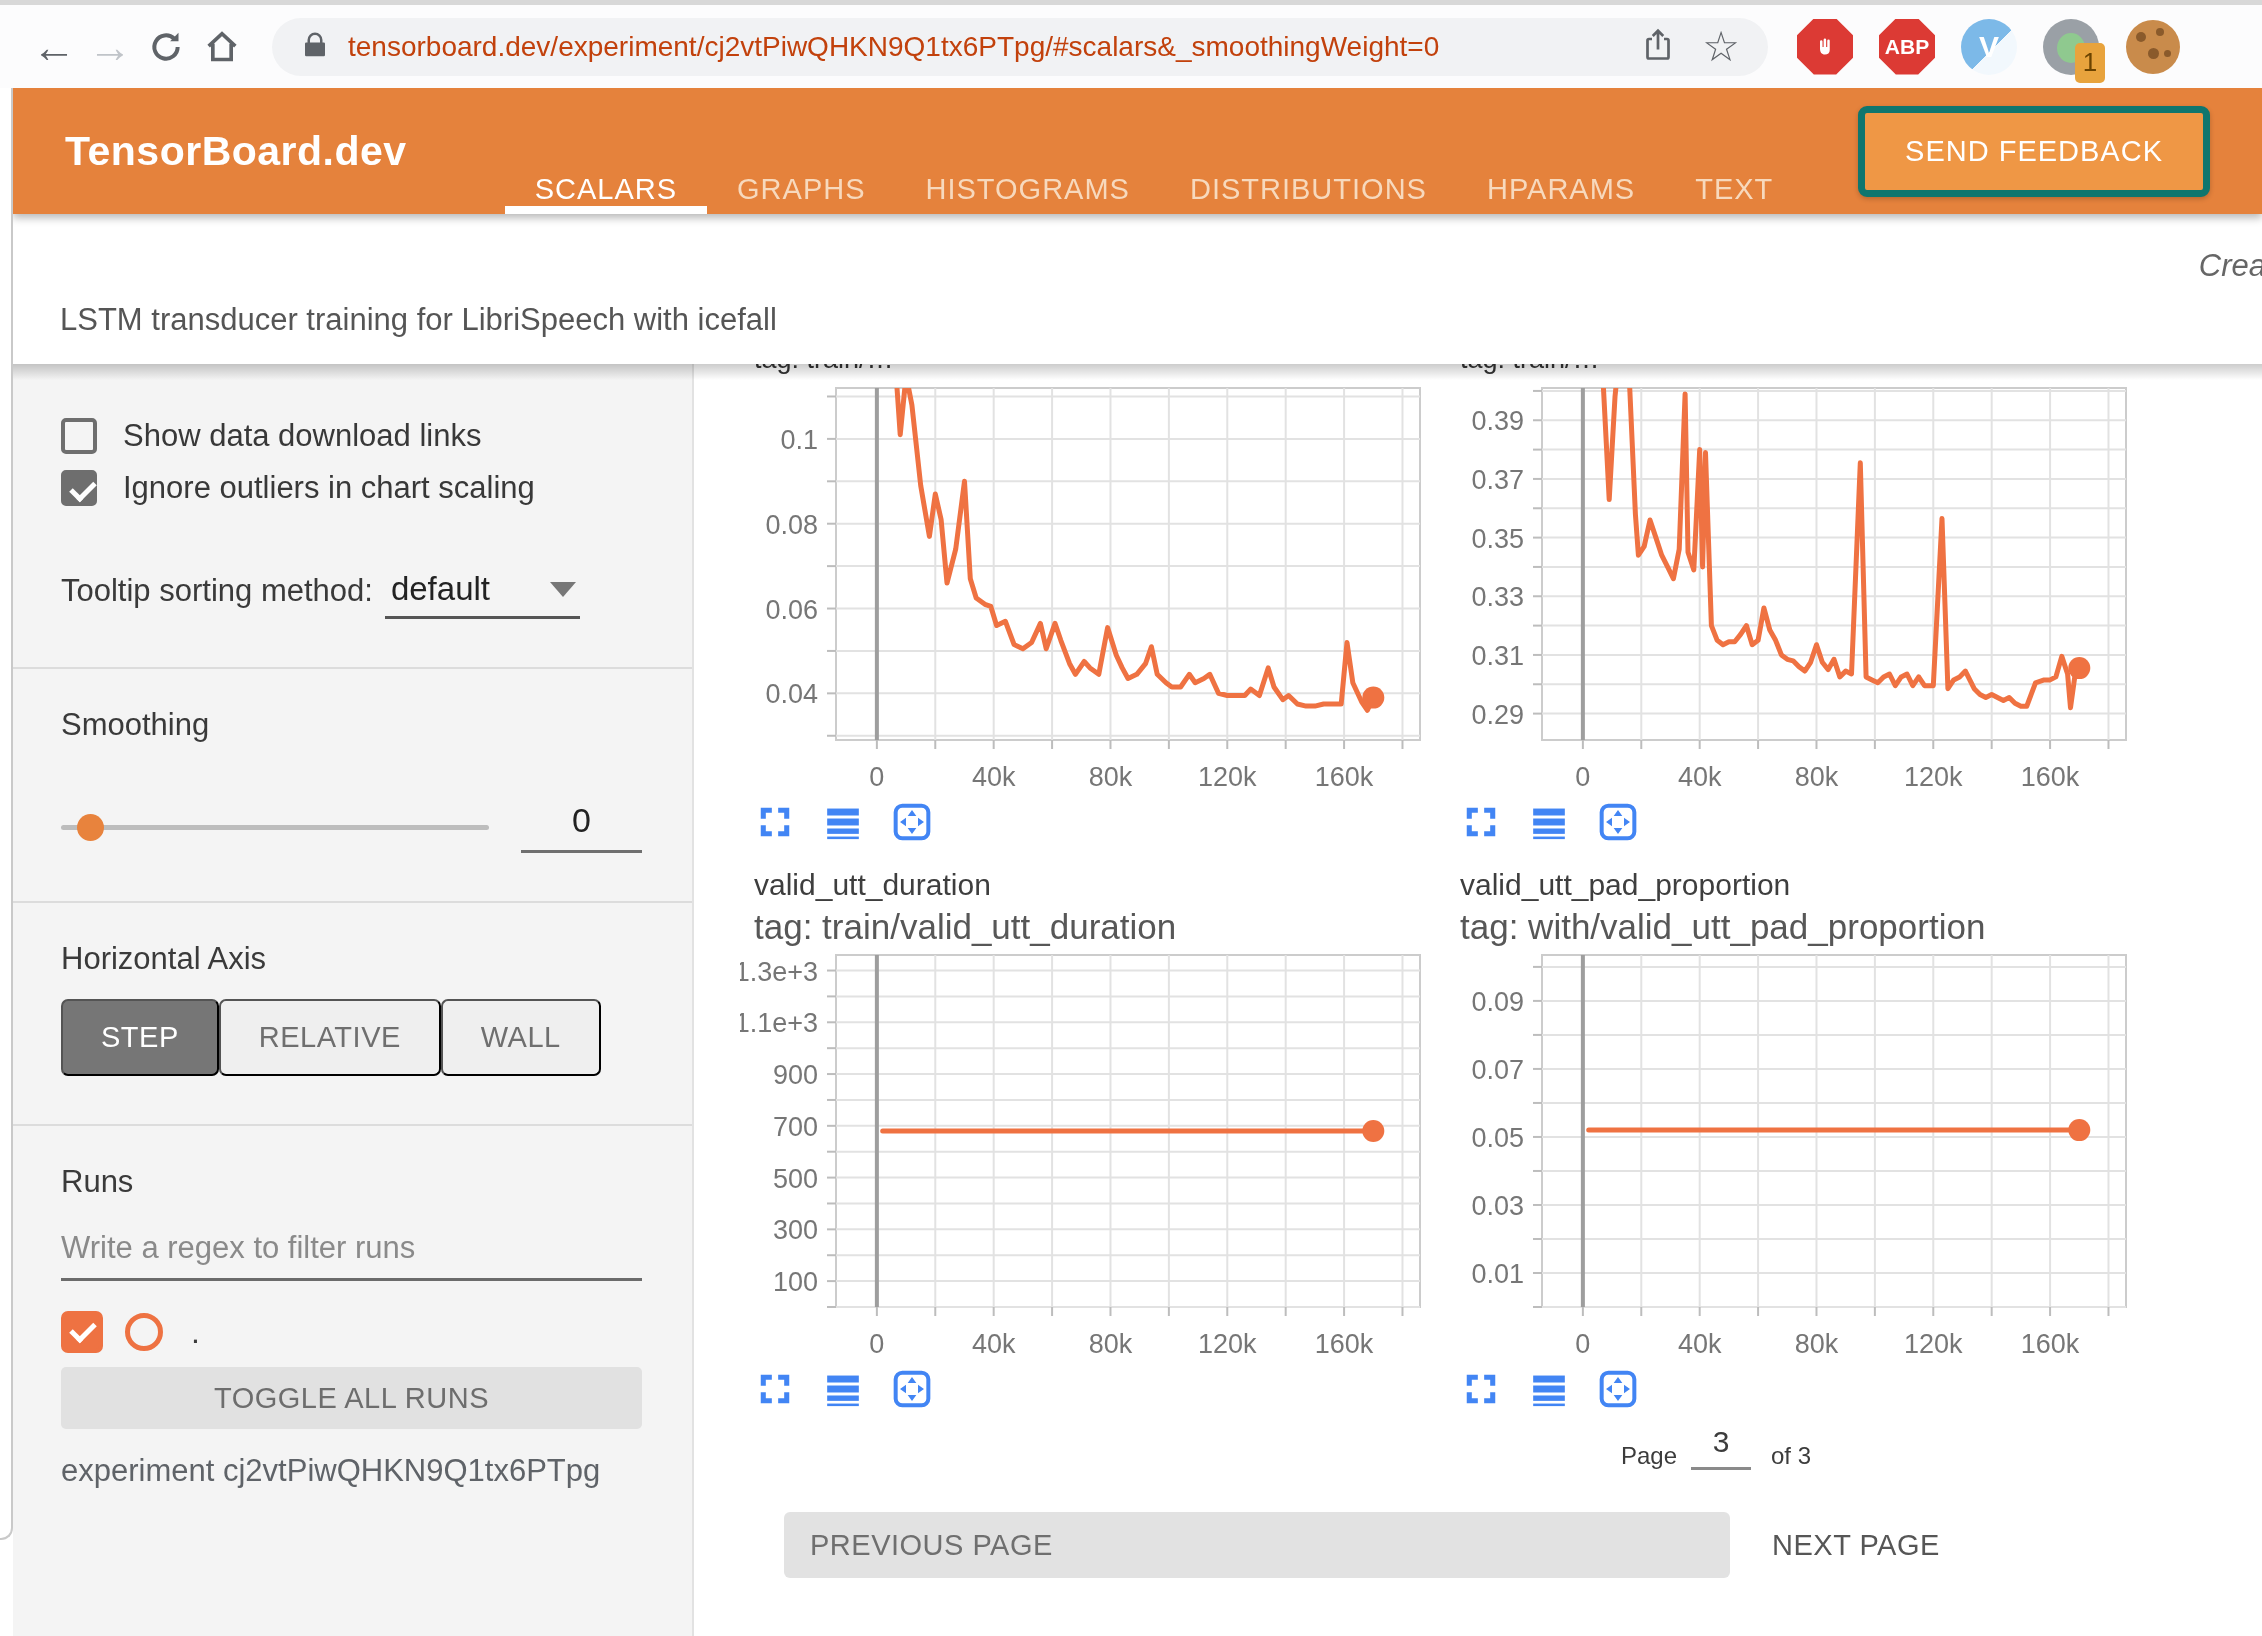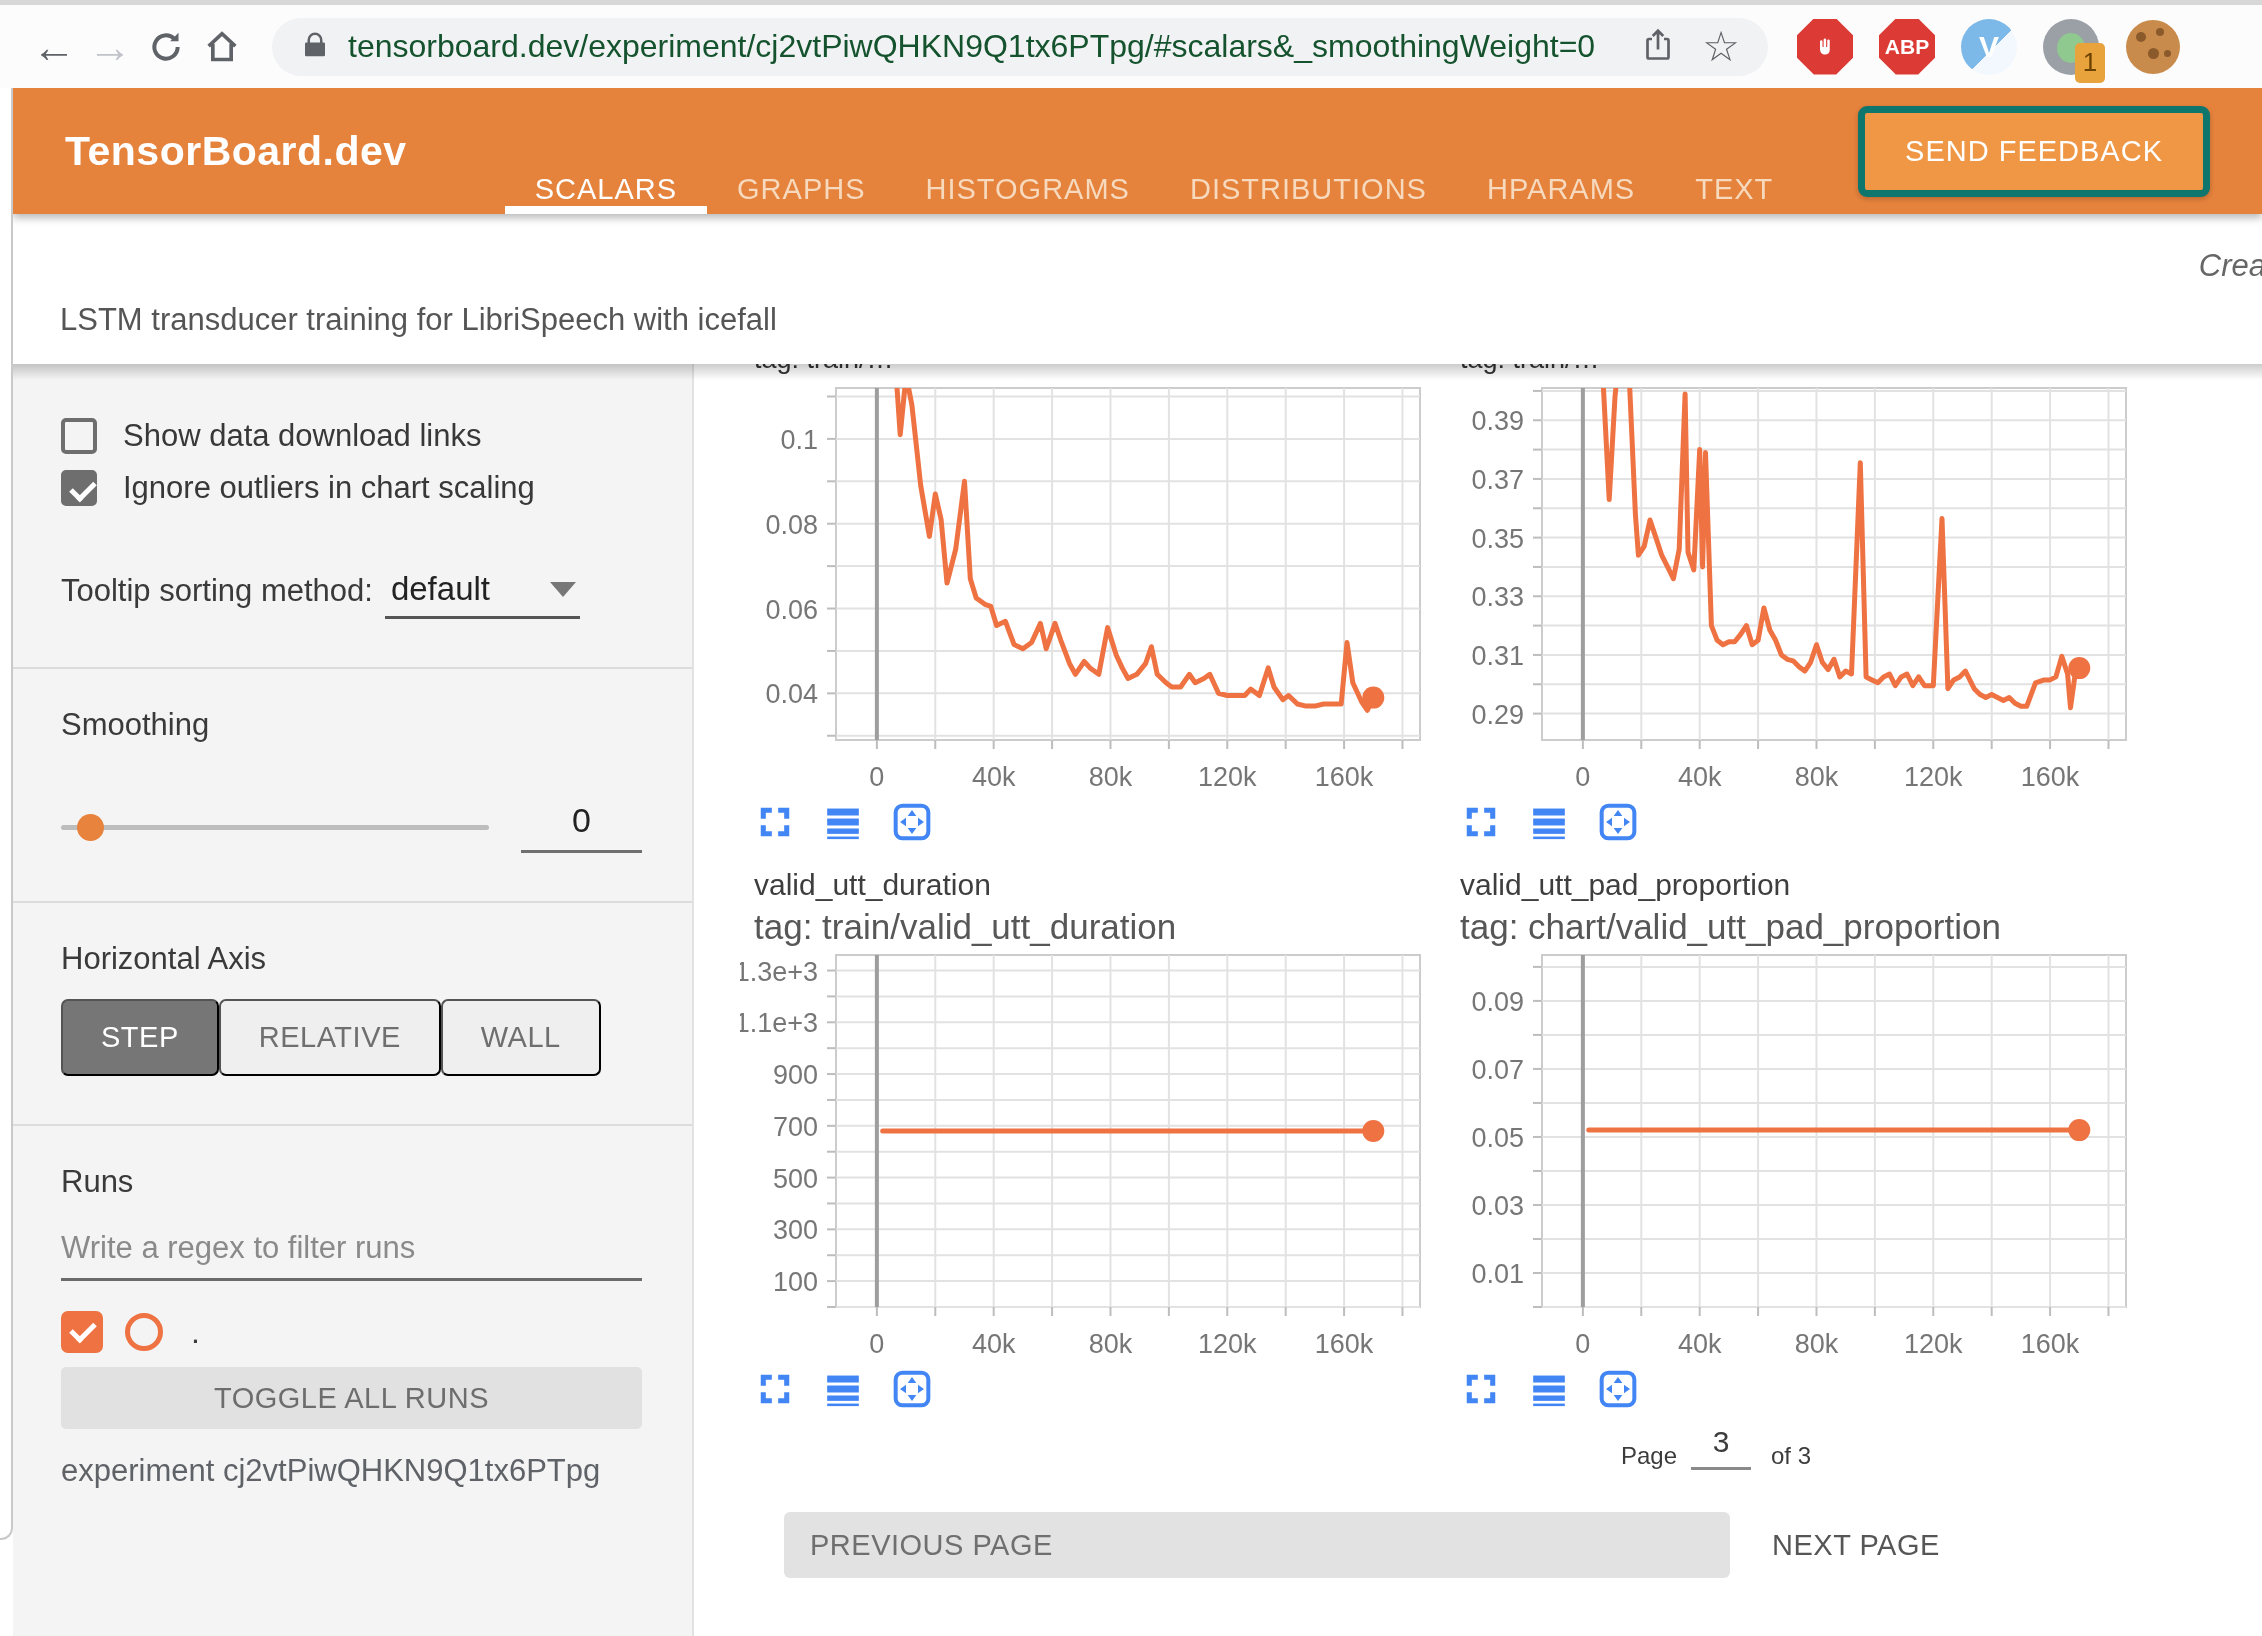--- a/index.html
+++ b/index.html
@@ -7,21 +7,21 @@
     font-family:"Liberation Sans", sans-serif; }
 
   
   .chrome { height:88px; background:#fcfcfd; border-top:5px solid #d8d8d8;
     display:flex; align-items:center; padding:0 26px; position:relative; z-index:30; }
   .navbtn { width:56px; height:56px; display:flex; align-items:center; justify-content:center;
     font-size:44px; color:#5f6368; flex:none; }
   .navbtn.disabled { color:#c0c4c9; }
   .urlpill { margin-left:22px; width:1496px; height:58px; background:#f1f2f4; border-radius:30px;
     display:flex; align-items:center; padding:0 28px; flex:none; }
-  .url { margin-left:18px; font-size:32px; color:#14532d; white-space:nowrap; overflow:hidden; }
+  .url { margin-left:18px; font-size:28px; color:#c2410c; white-space:nowrap; overflow:hidden; }
   .pill-right { margin-left:auto; display:flex; align-items:center; gap:26px; }
   .ext { display:flex; align-items:center; gap:20px; margin-left:26px; }
   .extbox { width:62px; height:62px; display:flex; align-items:center; justify-content:center; position:relative; flex:none; }
   .oct { width:56px; height:56px; background:#dc3a34;
     clip-path:polygon(30% 0,70% 0,100% 30%,100% 70%,70% 100%,30% 100%,0 70%,0 30%);
     display:flex; align-items:center; justify-content:center; color:#fff; font-weight:bold; }
   .abp-t { font-size:21px; letter-spacing:0; }
   .vcirc { width:56px; height:56px; border-radius:50%; background:linear-gradient(135deg,#7cb9e8 55%,#f2f8fd 55%);
     display:flex; align-items:center; justify-content:center; color:#fff; font-weight:bold; font-size:30px; }
   .avatar { width:56px; height:56px; border-radius:50%; background:#9aa0a6; position:relative; overflow:visible; }
@@ -532,21 +532,21 @@
     <button class="cicon">
               <svg width="40" height="40" viewBox="0 0 24 24">
                 <rect x="2.2" y="2.2" width="19.6" height="19.6" rx="4" fill="none" stroke="#4285f4" stroke-width="2.4"></rect>
                 <path fill="#4285f4" d="M12 4.8l2.6 3.6h-5.2zM12 19.2l-2.6-3.6h5.2zM4.8 12l3.6-2.6v5.2zM19.2 12l-3.6 2.6V9.4z"></path>
               </svg>
             </button>
   </div>
         </div>
         <div class="card">
           <div class="ctitle">valid_utt_pad_proportion</div>
-          <div class="ctag">tag: chart/valid_utt_pad_proportion</div>
+          <div class="ctag">tag: with/valid_utt_pad_proportion</div>
           <div><svg width="692" height="414" viewBox="0 0 692 414">
               <defs>
                 <clipPath id="clip3">
                   <rect x="96" y="6" width="584" height="352"></rect>
                 </clipPath>
               </defs>
               <rect x="96" y="6" width="584" height="352" fill="#ffffff" stroke="#cccccc" stroke-width="2"></rect>
               <line x1="96" y1="358" x2="680" y2="358" stroke="#e2e2e2" stroke-width="2"></line>
               <line x1="87" y1="358" x2="96" y2="358" stroke="#bdbdbd" stroke-width="2"></line>
               <line x1="96" y1="323.9903381642512" x2="680" y2="323.9903381642512" stroke="#e2e2e2" stroke-width="2"></line>

